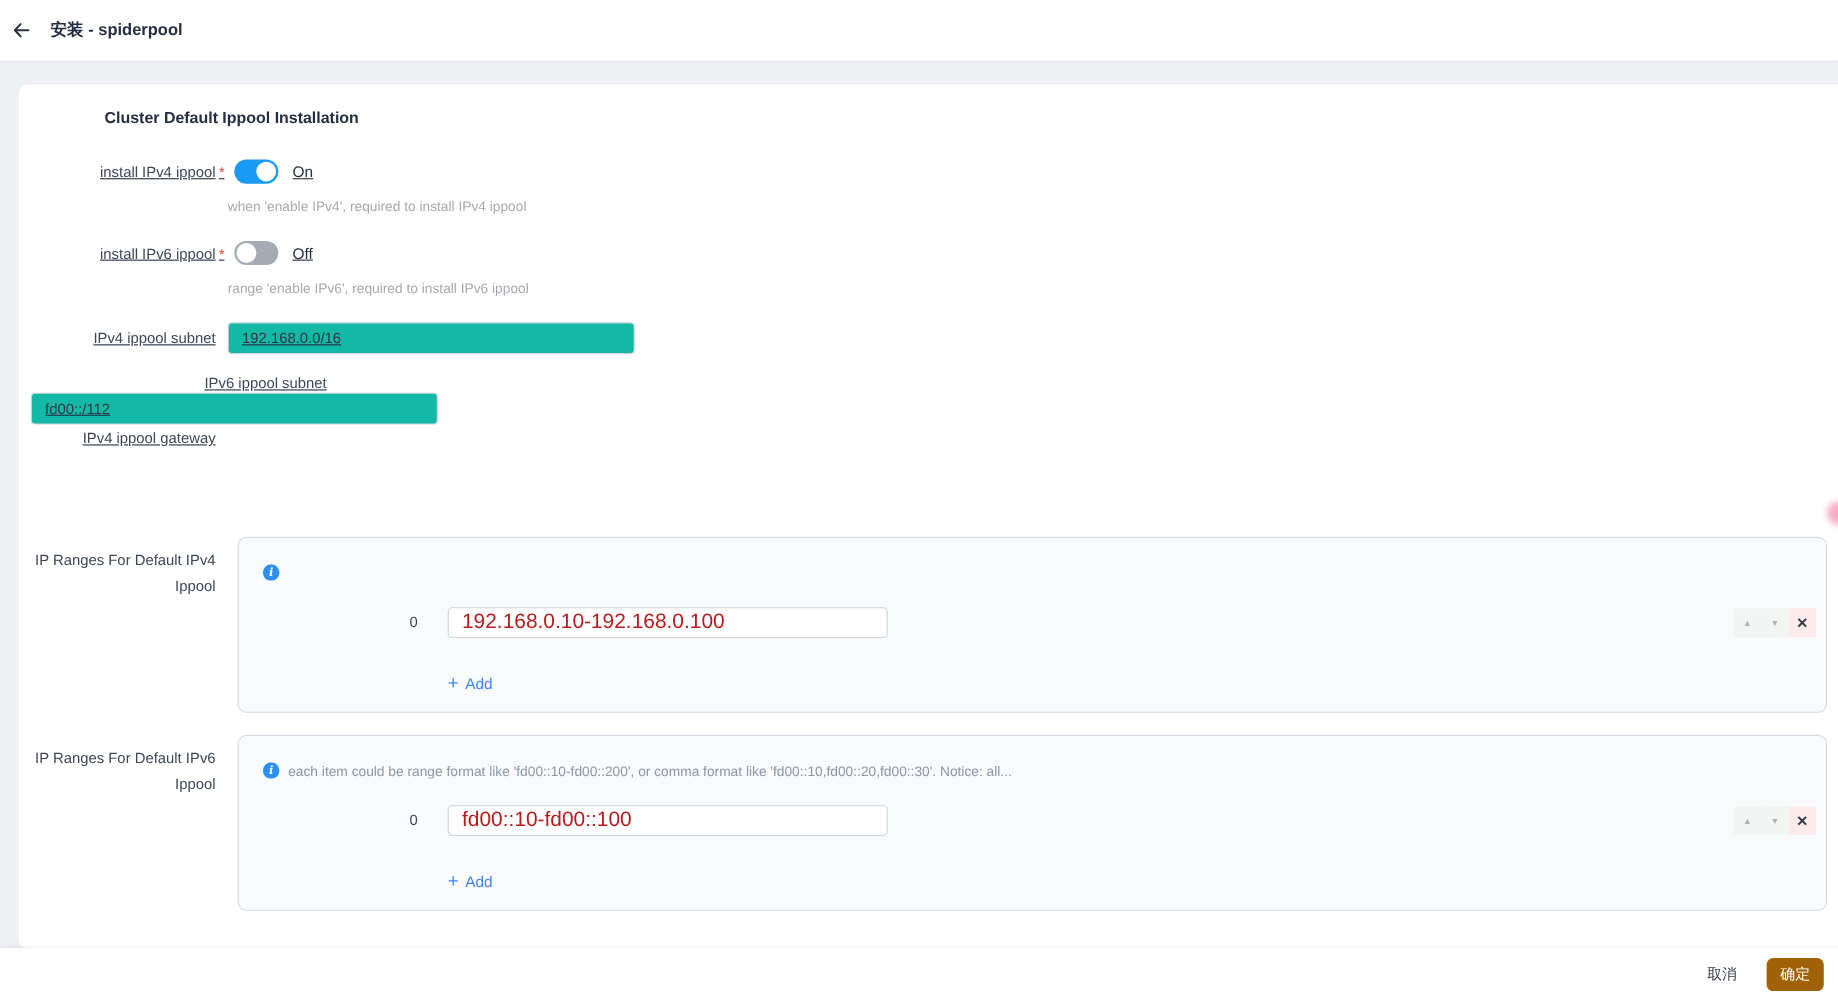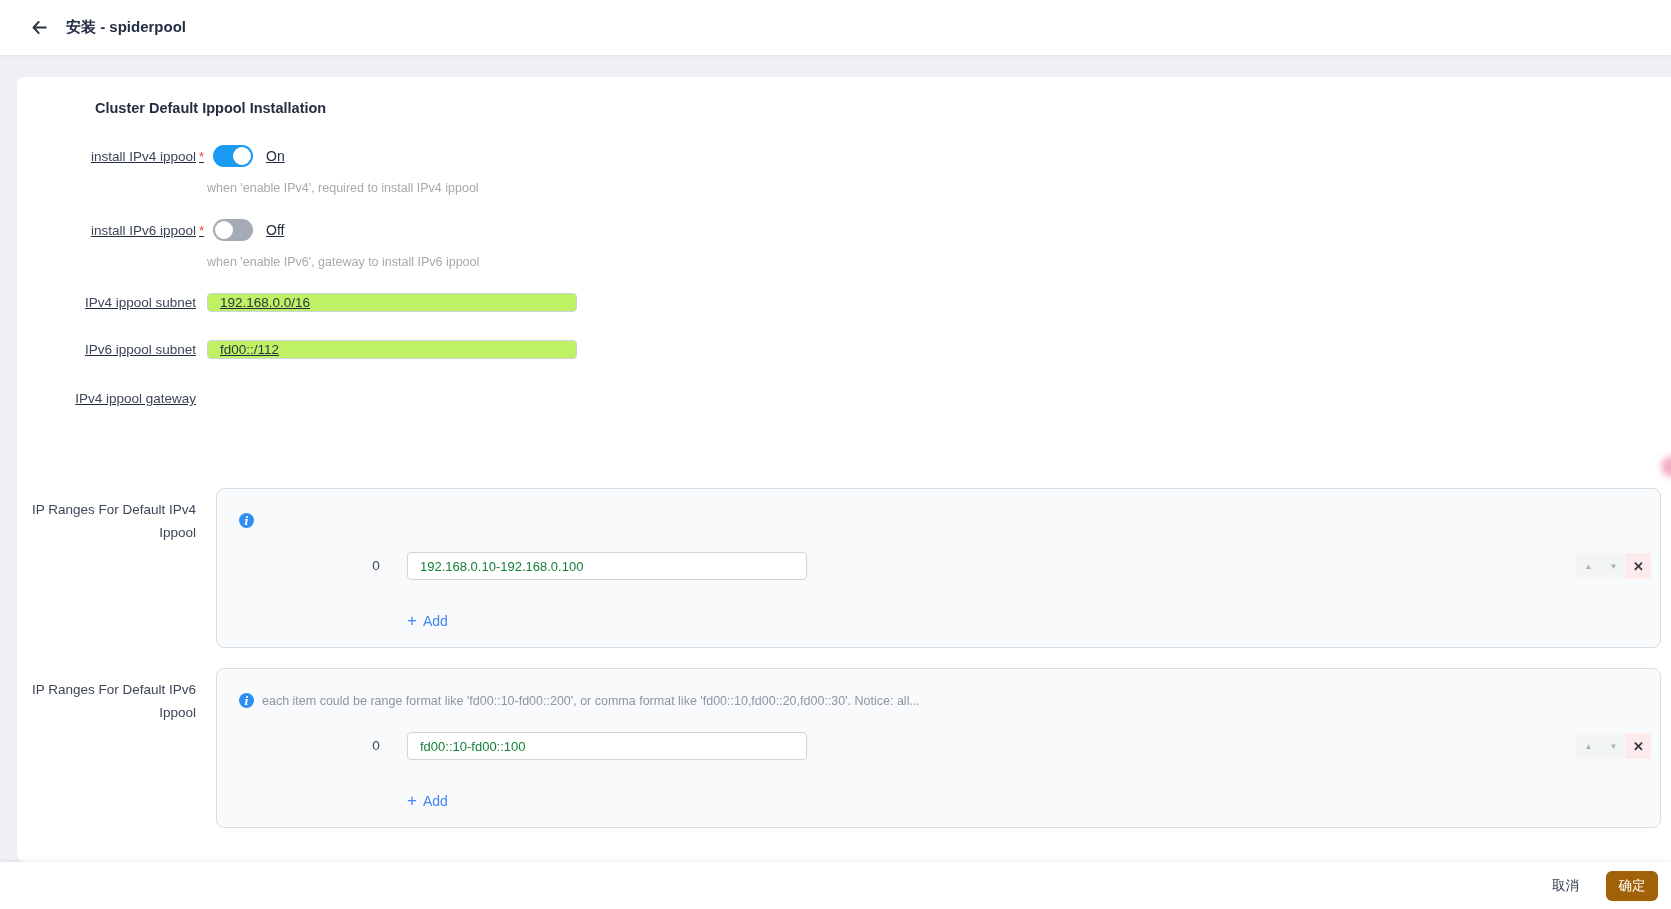--- a/index.html
+++ b/index.html
@@ -9,21 +9,21 @@
     overflow: hidden;
     background: #eef0f4;
     font-family: "Liberation Sans", sans-serif;
     color: #242e42;
   }
 
   
   .app-header {
     position: absolute; top: 0; left: 0; right: 0; height: 55px;
     background: #fff; display: flex; align-items: center;
-    padding-left: 24px; z-index: 20;
+    padding-left: 4px; z-index: 20;
     box-shadow: 0 1px 3px rgba(36,46,66,.06);
   }
   .back-btn {
     width: 30px; height: 30px; display: flex; align-items: center;
     justify-content: center; cursor: pointer; border-radius: 4px;
   }
   .header-title { font-size: 15px; font-weight: bold; color: #242e42; margin-left: 12px; }
 
   
   .card {
@@ -44,43 +44,43 @@
   }
   .asterisk { color: #ea4641; font-size: 13px; margin-left: 3px; width: 8px; flex: none; }
 
   .row-toggle-1 { top: 68px; height: 22px; }
   .row-toggle-2 { top: 142px; height: 22px; align-items: center; }
   .help-row { position: absolute; left: 190px; font-size: 12.5px; color: #a6a9ae; }
   .help-1 { top: 104px; }
   .help-2 { top: 178px; }
 
   .row-field-0 { top: 216px; }
-  .row-field-1 { top: 263px; }
+  .row-field-1 { top: 263px; flex-direction: column; }
   .row-field-2 { top: 313px; }
   .row-field-3 { top: 360px; }
 
   
   .toggle {
     width: 40px; height: 22px; border-radius: 11px; position: relative;
     margin-left: 6px; cursor: pointer; flex: none;
   }
   .toggle.on  { background: #1a9af2; }
   .toggle.off { background: #a5abb5; }
   .knob {
     position: absolute; top: 2px; width: 18px; height: 18px;
     border-radius: 50%; background: #fff;
   }
   .toggle.on  .knob { right: 2px; }
   .toggle.off .knob { left: 2px; }
   .toggle-state { margin-left: 13px; font-size: 14px; color: #242e42; }
 
   
   .text-input {
-    height: 19px; width: 370px; margin-left: 11px;
-    border: 1px solid #ccd3db; border-radius: 4px; background: #bef264;
+    height: 29px; width: 370px; margin-left: 11px;
+    border: 1px solid #ccd3db; border-radius: 4px; background: #14b8a6;
     padding: 0 12px; font-size: 13.5px; color: #2e3644; outline: none;
     font-family: "Liberation Sans", sans-serif;
   }
 
   
   .panel {
     position: absolute; left: 199px; width: 1445px; height: 160px;
     background: #f9fafb; border: 1px solid #d5dbe2; border-radius: 8px;
   }
   .panel-1 { top: 411px; }
@@ -105,21 +105,21 @@
     font-size: 10.5px; font-weight: bold;
   }
 
   .row-index {
     position: absolute; left: 148px; top: 63px; width: 22px; height: 28px;
     line-height: 28px; text-align: center; font-size: 13.5px; color: #3d4657;
   }
   .panel-input {
     position: absolute; left: 190px; top: 63px; width: 400px; height: 28px;
     margin-left: 0; border: 1px solid #ccd3db; border-radius: 4px;
-    padding: 0 12px; font-size: 13px; color: #15803d; outline: none;
+    padding: 0 12px; font-size: 19px; color: #b91c1c; outline: none;
     background: #fff; font-family: "Liberation Sans", sans-serif;
   }
 
   .row-controls { position: absolute; right: 9px; top: 64px; display: flex; height: 26px; }
   .ctrl {
     width: 25px; height: 26px; display: flex; align-items: center;
     justify-content: center; cursor: pointer; user-select: none;
   }
   .ctrl-up, .ctrl-down { background: #f2f5f3; color: #a9b0b8; font-size: 8px; }
   .ctrl-close { background: #fdeaea; color: #333a45; font-size: 13px; font-weight: bold; }
@@ -186,21 +186,21 @@
     <div class="help-row help-1">when 'enable IPv4', required to install IPv4 ippool</div>
 
     <div class="frow row-toggle-2">
       <div class="flabel">install IPv6 ippool</div>
       <div class="asterisk">*</div>
       <div class="toggle off">
           <div class="knob"></div>
         </div>
       <div class="toggle-state">Off</div>
     </div>
-    <div class="help-row help-2">when 'enable IPv6', gateway to install IPv6 ippool</div>
+    <div class="help-row help-2">range 'enable IPv6', required to install IPv6 ippool</div>
 
     <div class="frow row-field-0">
       <div class="flabel">IPv4 ippool subnet</div>
       <input class="text-input" type="text" value="192.168.0.0/16" style="">
     </div>
     <div class="frow row-field-1">
       <div class="flabel">IPv6 ippool subnet</div>
       <input class="text-input" type="text" value="fd00::/112" style="">
     </div>
     <div class="frow row-field-2">

